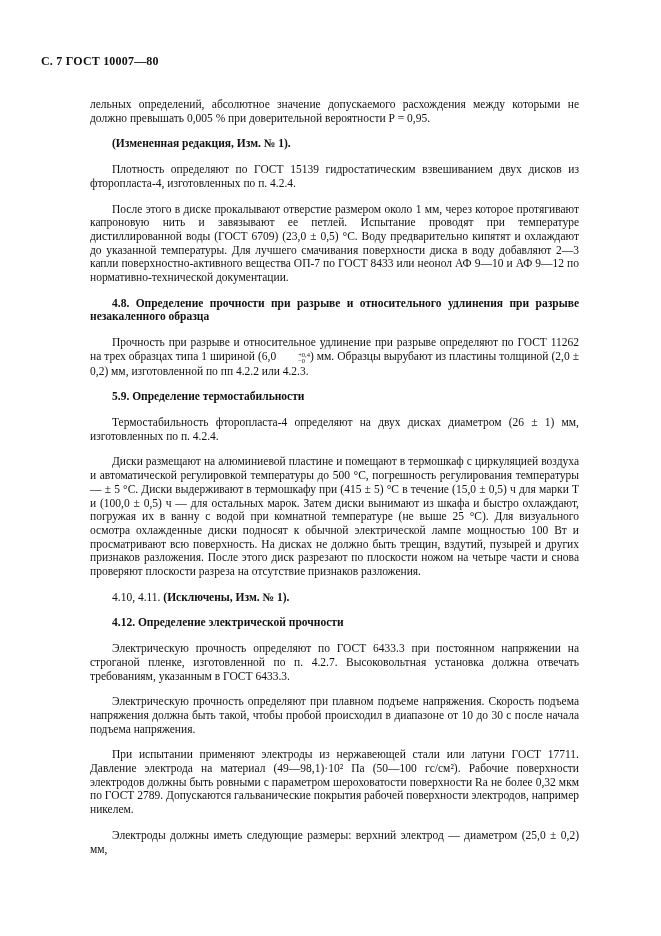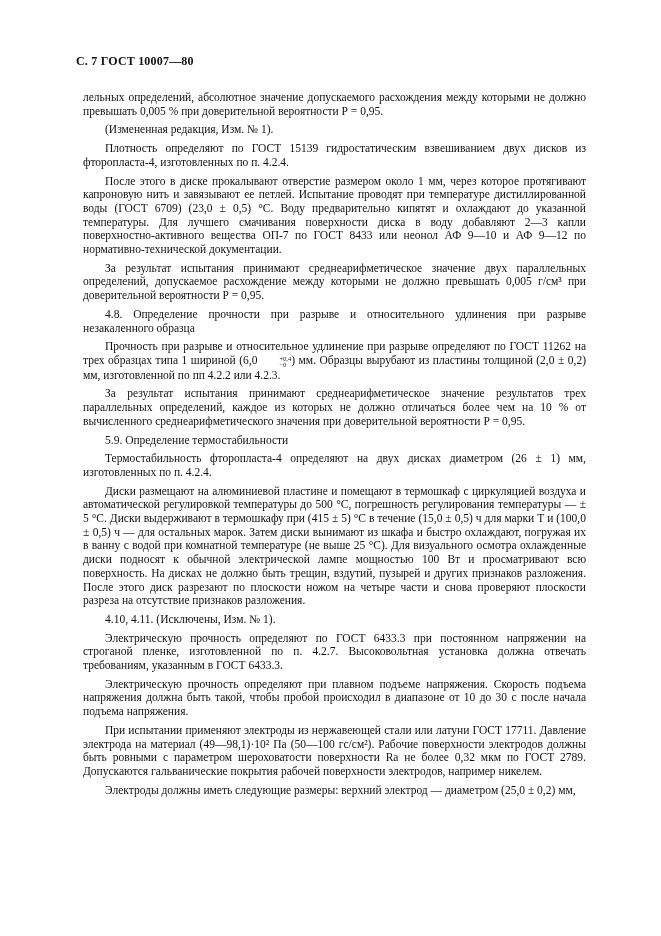--- a/index.html
+++ b/index.html
@@ -10,40 +10,40 @@
   .page {
     position: relative;
     width: 661px;
     height: 936px;
     background: #ffffff;
     color: #111111;
     font-family: "Liberation Serif", "DejaVu Serif", serif;
     overflow: hidden;
   }
   .page-header {
-    padding: 54px 0 0 76px;
+    padding: 54px 0 0 41px;
     font-weight: bold;
     font-size: 12px;
     line-height: 14px;
     letter-spacing: 0.2px;
   }
   .content {
     padding: 18px 70px 0 78px;
     font-size: 11.5px;
     line-height: 13.7px;
     text-align: justify;
   }
   .content p {
-    margin: 5px;
+    margin: 12px;
     text-indent: 22px;
   }
   .content p.no-indent {
     text-indent: 0;
   }
-  .bold { font-weight: normal; }
+  .bold { font-weight: bold; }
   .tol {
     display: inline-block;
     vertical-align: -0.30em;
     text-align: left;
   }
   .tol span {
     display: block;
     font-size: 6.5px;
     line-height: 6.3px;
     letter-spacing: 0;
@@ -61,39 +61,38 @@
     <p class="no-indent">лельных определений, абсолютное значение допускаемого расхождения между которыми не должно превышать 0,005 % при доверительной вероятности Р = 0,95.</p>
 
     <p class="bold">(Измененная редакция, Изм. № 1).</p>
 
 
     <p>Плотность определяют по ГОСТ 15139 гидростатическим взвешиванием двух дисков из фторопласта-4, изготовленных по п. 4.2.4.</p>
 
 
     <p>После этого в диске прокалывают отверстие размером около 1 мм, через которое протягивают капроновую нить и завязывают ее петлей. Испытание проводят при температуре дистиллированной воды (ГОСТ 6709) (23,0 ± 0,5) °С. Воду предварительно кипятят и охлаждают до указанной температуры. Для лучшего смачивания поверхности диска в воду добавляют 2—3 капли поверхностно-активного вещества ОП-7 по ГОСТ 8433 или неонол АФ 9—10 и АФ 9—12 по нормативно-технической документации.</p>
 
-    <p>За результат испытания принимают среднеарифметическое значение двух параллельных определений, допускаемое расхождение между которыми не должно превышать 0,005 г/см³ при доверительной вероятности Р = 0,95.</p>
 
 
     <p class="bold">4.8. Определение прочности при разрыве и относительного удлинения при разрыве незакаленного образца</p>
 
     <p><span>Прочность при разрыве и относительное удлинение при разрыве определяют по ГОСТ 11262 на трех образцах типа 1 шириной (6,0</span><span class="tol"><span>+0,4</span><span>−0</span></span><span>) мм. Образцы вырубают из пластины толщиной (2,0 ± 0,2) мм, изготовленной по пп 4.2.2 или 4.2.3.</span></p>
 
 
-    <p>За результат испытания принимают среднеарифметическое значение результатов трех параллельных определений, каждое из которых не должно отличаться более чем на 10 % от вычисленного среднеарифметического значения при доверительной вероятности Р = 0,95.</p>
 
     <p class="bold">5.9. Определение термостабильности</p>
 
     <p>Термостабильность фторопласта-4 определяют на двух дисках диаметром (26 ± 1) мм, изготовленных по п. 4.2.4.</p>
 
     <p>Диски размещают на алюминиевой пластине и помещают в термошкаф с циркуляцией воздуха и автоматической регулировкой температуры до 500 °С, погрешность регулирования температуры — ± 5 °С. Диски выдерживают в термошкафу при (415 ± 5)  °С в течение (15,0 ± 0,5)  ч для марки Т и (100,0 ± 0,5) ч — для остальных марок. Затем диски вынимают из шкафа и быстро охлаждают, погружая их в ванну с водой при комнатной температуре (не выше 25 °С). Для визуального осмотра охлажденные диски подносят к обычной электрической лампе мощностью 100 Вт и просматривают всю поверхность. На дисках не должно быть трещин, вздутий, пузырей и других признаков разложения. После этого диск разрезают по плоскости ножом на четыре части и снова проверяют плоскости разреза на отсутствие признаков разложения.</p>
 
 
     <p><span>4.10, 4.11. </span><span class="bold">(Исключены, Изм. № 1).</span></p>
 
+    <p class="bold">4.12. Определение электрической прочности</p>
 
     <p>Электрическую прочность определяют по ГОСТ 6433.3 при постоянном напряжении на строганой пленке, изготовленной по п. 4.2.7. Высоковольтная установка должна отвечать требованиям, указанным в ГОСТ 6433.3.</p>
 
     <p>Электрическую прочность определяют при плавном подъеме напряжения. Скорость подъема напряжения должна быть такой, чтобы пробой происходил в диапазоне от 10 до 30 с после начала подъема напряжения.</p>
 
     <p>При испытании применяют электроды из нержавеющей стали или латуни ГОСТ 17711. Давление электрода на материал (49—98,1)·10² Па (50—100 гс/см²). Рабочие поверхности электродов должны быть ровными с параметром шероховатости поверхности Ra не более 0,32 мкм по ГОСТ 2789. Допускаются гальванические покрытия рабочей поверхности электродов, например никелем.</p>
 
     <p>Электроды должны иметь следующие размеры: верхний электрод — диаметром (25,0 ± 0,2) мм,</p>
 
   </div>

